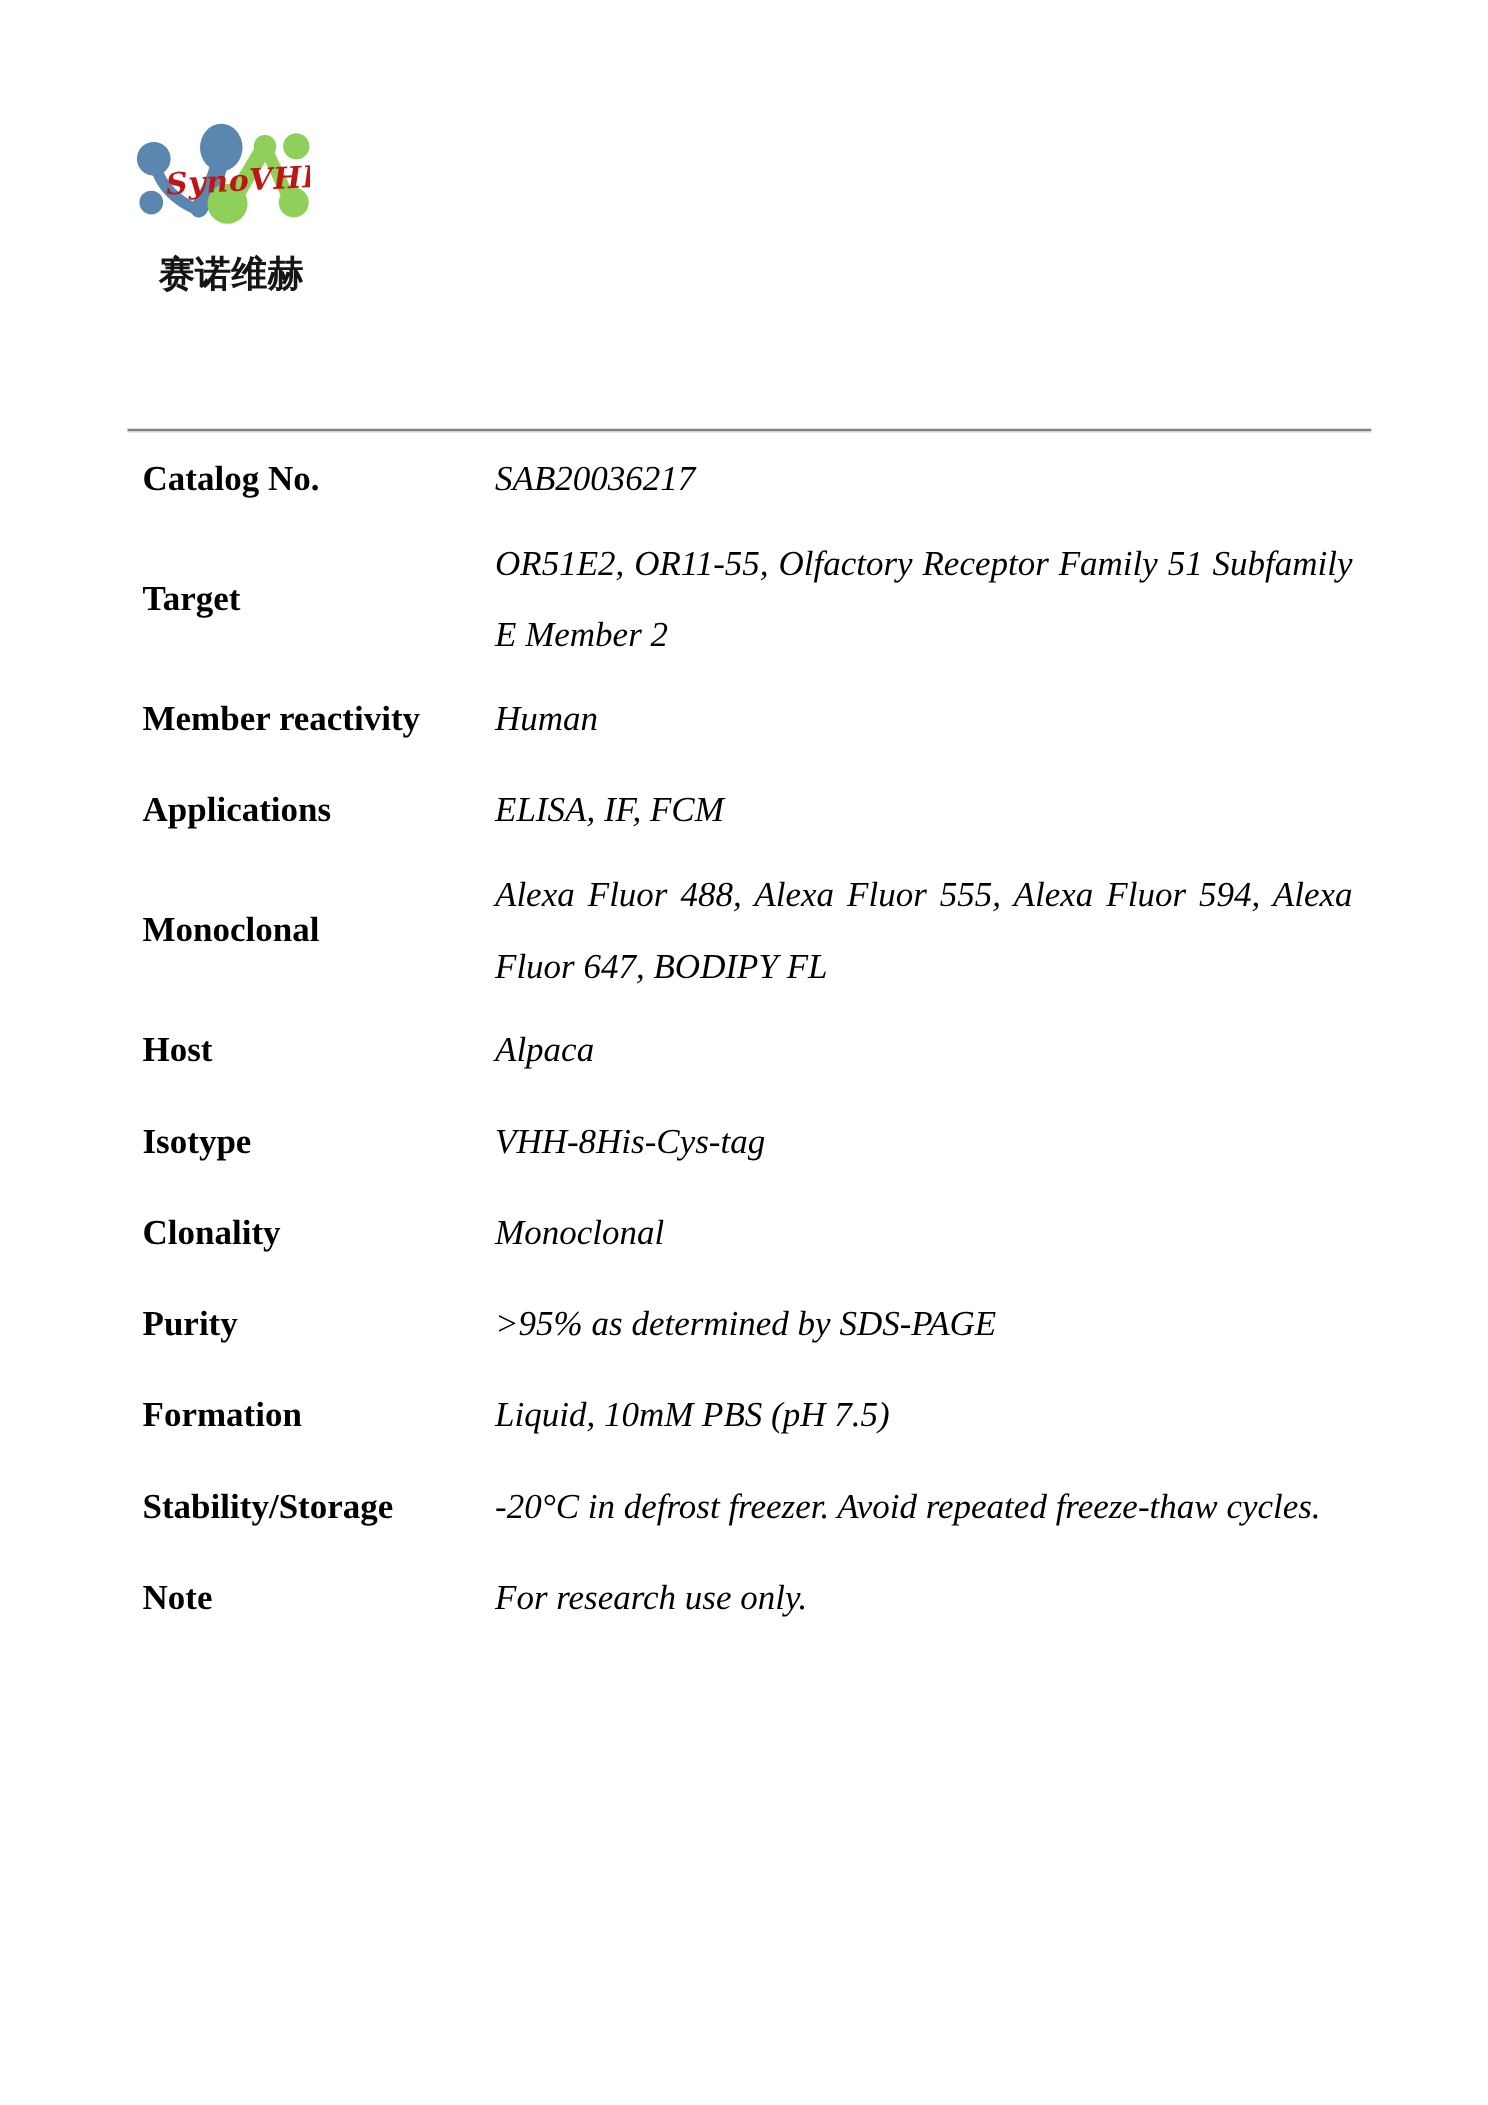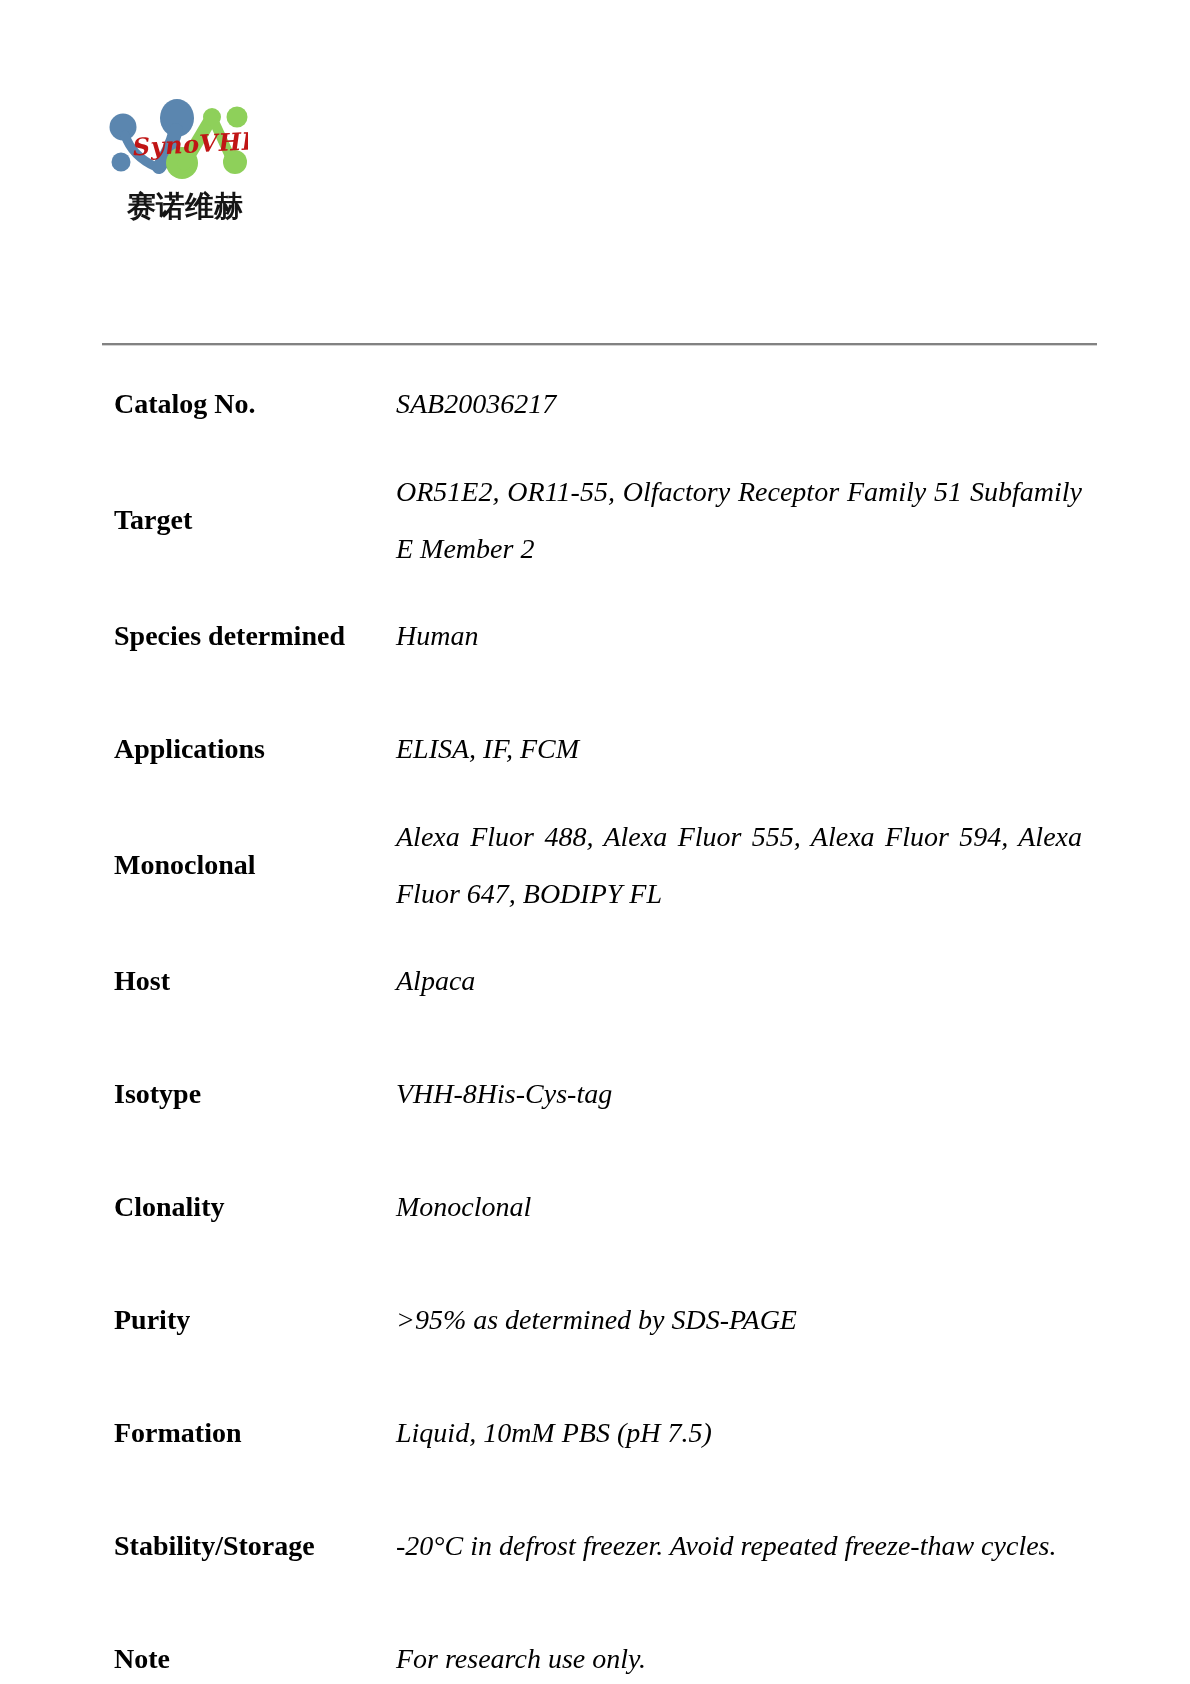--- a/index.html
+++ b/index.html
@@ -21,21 +21,21 @@
   .arm-green   { stroke: var(--logo-green, #8ed05a); fill: none; stroke-linecap: round; }
   .wordmark {
     fill: var(--logo-text-red, #c01515);
     font-family: "DejaVu Serif", serif;
     font-style: italic;
     font-weight: bold;
     font-size: 24px;
     letter-spacing: 0.5px;
   }
   .company-cn {
-    position: absolute; left: 127px; top: 187px;
+    position: absolute; left: 127px; top: 200px;
     font-family: "DejaVu Sans", sans-serif;
     font-size: 29px; font-weight: 600; color: #151515;
     white-space: nowrap;
   }
 
   
   .doc-title {
     position: absolute; left: 114px; top: 282px;
     font-size: 32px; line-height: 1.1; color: #000;
     white-space: nowrap;
@@ -46,21 +46,21 @@
     border-top: 2px solid var(--divider, #828282);
     border-bottom: 1px solid #d2d2d2;
   }
 
   
   table.spec {
     position: absolute; left: 114px; top: 347px;
     width: 968px;
     border-collapse: collapse;
   }
-  table.spec td { vertical-align: middle; font-size: 28px; padding: 28px 0; }
+  table.spec td { vertical-align: middle; font-size: 28px; padding: 8px 0; }
   table.spec tr.multi td { padding: 2.5px 0; }
   table.spec td.label { width: 282px; font-weight: bold; }
   table.spec td.value { width: 686px; font-style: italic; }
   .line { line-height: 57px; white-space: nowrap; }
   .line.just { white-space: normal; text-align: justify; text-align-last: justify; }
 </style>
 </head>
 <body>
 
 <div class="page">
@@ -98,21 +98,21 @@
           </td>
         </tr>
         <tr class="multi">
           <td class="label">Target</td>
           <td class="value">
             <div class="line just">OR51E2, OR11-55, Olfactory Receptor Family 51 Subfamily</div>
             <div class="line">E Member 2</div>
           </td>
         </tr>
         <tr>
-          <td class="label">Species determined</td>
+          <td class="label">Member reactivity</td>
           <td class="value">
             <div class="line">Human</div>
           </td>
         </tr>
         <tr>
           <td class="label">Applications</td>
           <td class="value">
             <div class="line">ELISA, IF, FCM</div>
           </td>
         </tr>

